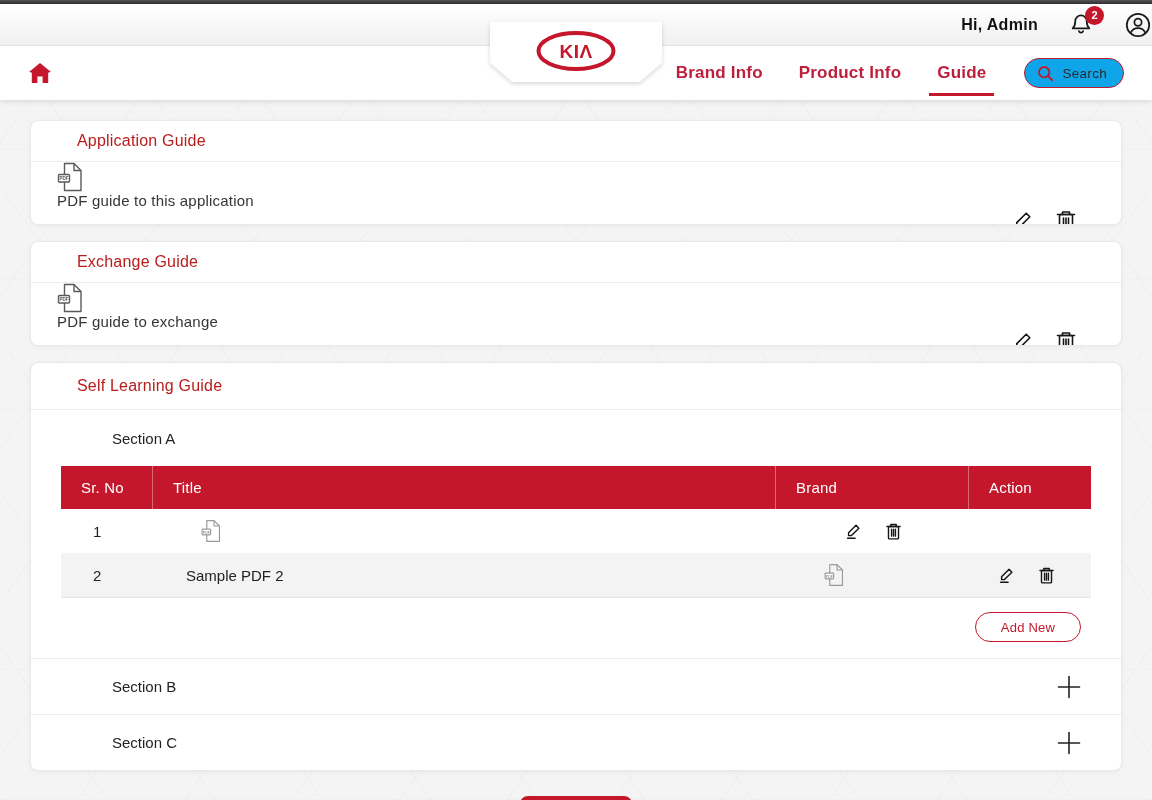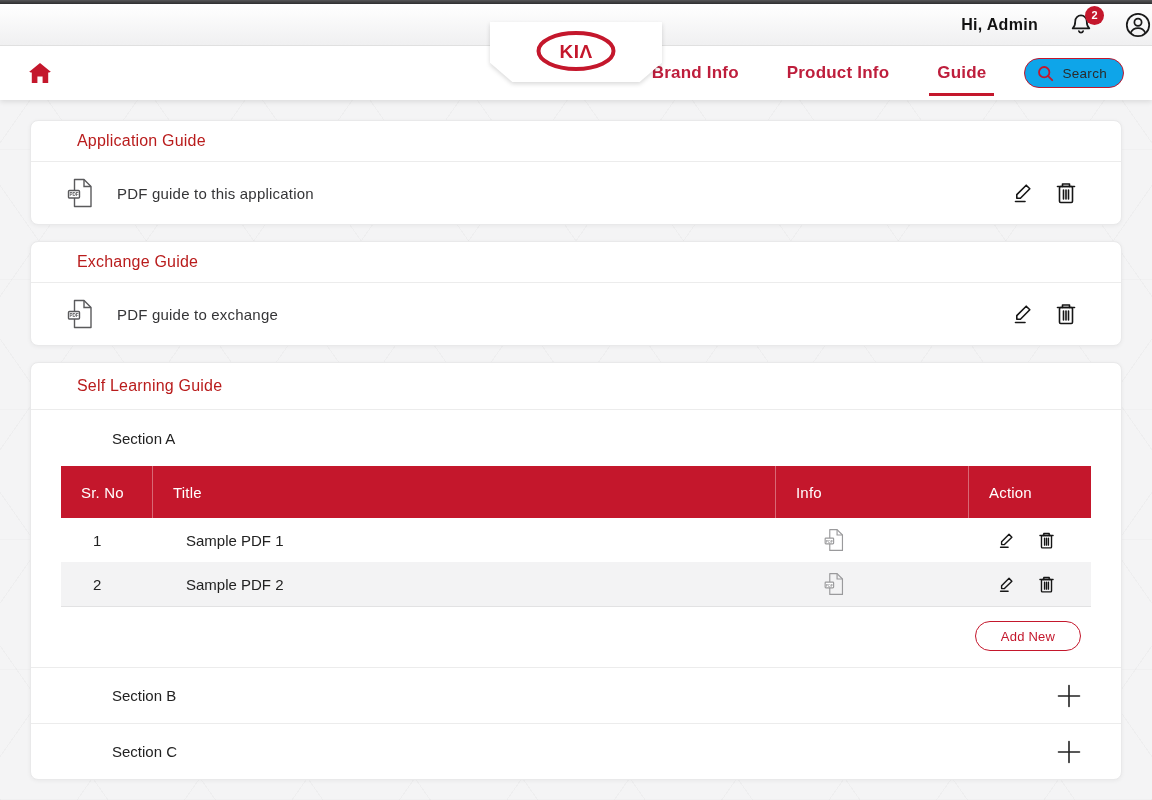--- a/index.html
+++ b/index.html
@@ -40,21 +40,21 @@
     clip-path:polygon(0 0,100% 0,100% 68%,87% 100%,13% 100%,0 68%);
     display:flex; justify-content:center; align-items:flex-start; padding-top:9px;
   }
 
   
   .navbar {
     height:54px; background:#fff; position:relative; z-index:4;
     box-shadow:0 2px 5px rgba(0,0,0,0.10);
     display:flex; align-items:center; padding:0 28px;
   }
-  .nav-links { margin-left:auto; display:flex; align-items:center; gap:48px; }
+  .nav-links { margin-left:auto; display:flex; align-items:center; gap:36px; }
   .nav-link {
     font-size:17px; font-weight:700; color:#be1e3c; letter-spacing:.2px;
     cursor:pointer; position:relative; white-space:nowrap;
   }
   .nav-link.active::after {
     content:""; position:absolute; left:-8px; right:-8px; bottom:-13px;
     height:3px; background:#c4172c;
   }
   .search-pill {
     margin-left:38px; height:30px; border:1.5px solid #c4172c; border-radius:16px;
@@ -66,40 +66,40 @@
   
   .content { padding:20px 30px 0; }
   .card {
     background:#fff; border:1px solid #e9e9ea; border-radius:8px;
     box-shadow:0 1px 4px rgba(0,0,0,0.05); margin-bottom:16px; overflow:hidden;
   }
   .card-header {
     height:41px; display:flex; align-items:center; padding:0 46px;
     font-size:16px; color:#b91c1c; border-bottom:1px solid #ececec; letter-spacing:.2px;
   }
-  .guide-row { height:62px; display:flex; align-items:center; padding:0 44px 0 36px; }
+  .guide-row { height:62px; display:flex; align-items:flex-start; padding:0 44px 0 26px;flex-direction:column; }
   .guide-row .pdf-ic { margin-right:24px; flex:0 0 auto; }
   .guide-label { font-size:15px; color:#353537; letter-spacing:.2px; }
   .row-actions { margin-left:auto; display:flex; align-items:center; gap:20px; }
   .icon-btn { cursor:pointer; display:flex; align-items:center; justify-content:center; background:none; border:none; padding:0; }
 
   
   .accordion-row {
     height:56px; display:flex; align-items:center;
     padding:0 40px 0 81px; font-size:15px; color:#222; cursor:pointer;
   }
   .accordion-row + .accordion-row, .bordered-top { border-top:1px solid #ececec; }
   .acc-toggle { margin-left:auto; }
   .minus-bar { width:20px; height:3px; background:#4a4a4c; }
 
   
   .sl-table { margin:0 30px; }
   .tbl-row { display:grid; grid-template-columns:92px 623px 193px 114px; }
   .tbl-head .cell {
-    color:#fff; font-size:15px; height:52px; display:flex; align-items:center;
+    color:#fff; font-size:15px; height:43px; display:flex; align-items:center;
     padding-left:20px; letter-spacing:.2px;
   }
   .tbl-head .cell:not(:last-child) { border-right:1px solid rgba(255,255,255,0.35); }
   .tbl-body .cell { height:44px; display:flex; align-items:center; font-size:15px; color:#222; }
   .cell.c-sr   { padding-left:32px; }
   .cell.c-title{ padding-left:33px; }
   .cell.c-type { padding-left:48px; }
   .cell.c-action { justify-content:center; gap:22px; }
   .tbl-body .tbl-row:nth-child(even) { background:#f3f3f4; }
   .tbl-body { border-bottom:1px solid #e2e2e3; }
@@ -253,27 +253,26 @@
 
     <div class="accordion-row">
       <span>Section A</span>
       <span class="acc-toggle"><span class="minus-bar"></span></span>
     </div>
 
     <div class="sl-table">
       <div class="tbl-row tbl-head" style="background:#c4172c;">
         <div class="cell">Sr. No</div>
         <div class="cell">Title</div>
-        <div class="cell">Info</div>
+        <div class="cell">Brand</div>
         <div class="cell">Action</div>
       </div>
       <div class="tbl-body">
         <div class="tbl-row">
           <div class="cell c-sr">1</div>
-          <div class="cell c-title">Sample PDF 1</div>
           <div class="cell c-type">
             <svg width="20" height="24" viewBox="0 0 26 30" fill="none" stroke="#9a9a9c" stroke-width="1.5">
               <path d="M7.5 1.5 H17 L24 8.5 V28.5 H7.5 Z" stroke-linejoin="round"></path>
               <path d="M17 1.5 V8.5 H24"></path>
               <rect x="1.5" y="12.5" width="11" height="7.5" rx="1" fill="#fff"></rect>
               <text x="7" y="18.3" text-anchor="middle" font-family="Liberation Sans, sans-serif" font-size="4.6" font-weight="bold" fill="#9a9a9c" stroke="none">PDF</text>
             </svg>
           </div>
           <div class="cell c-action">
             <button class="icon-btn">

